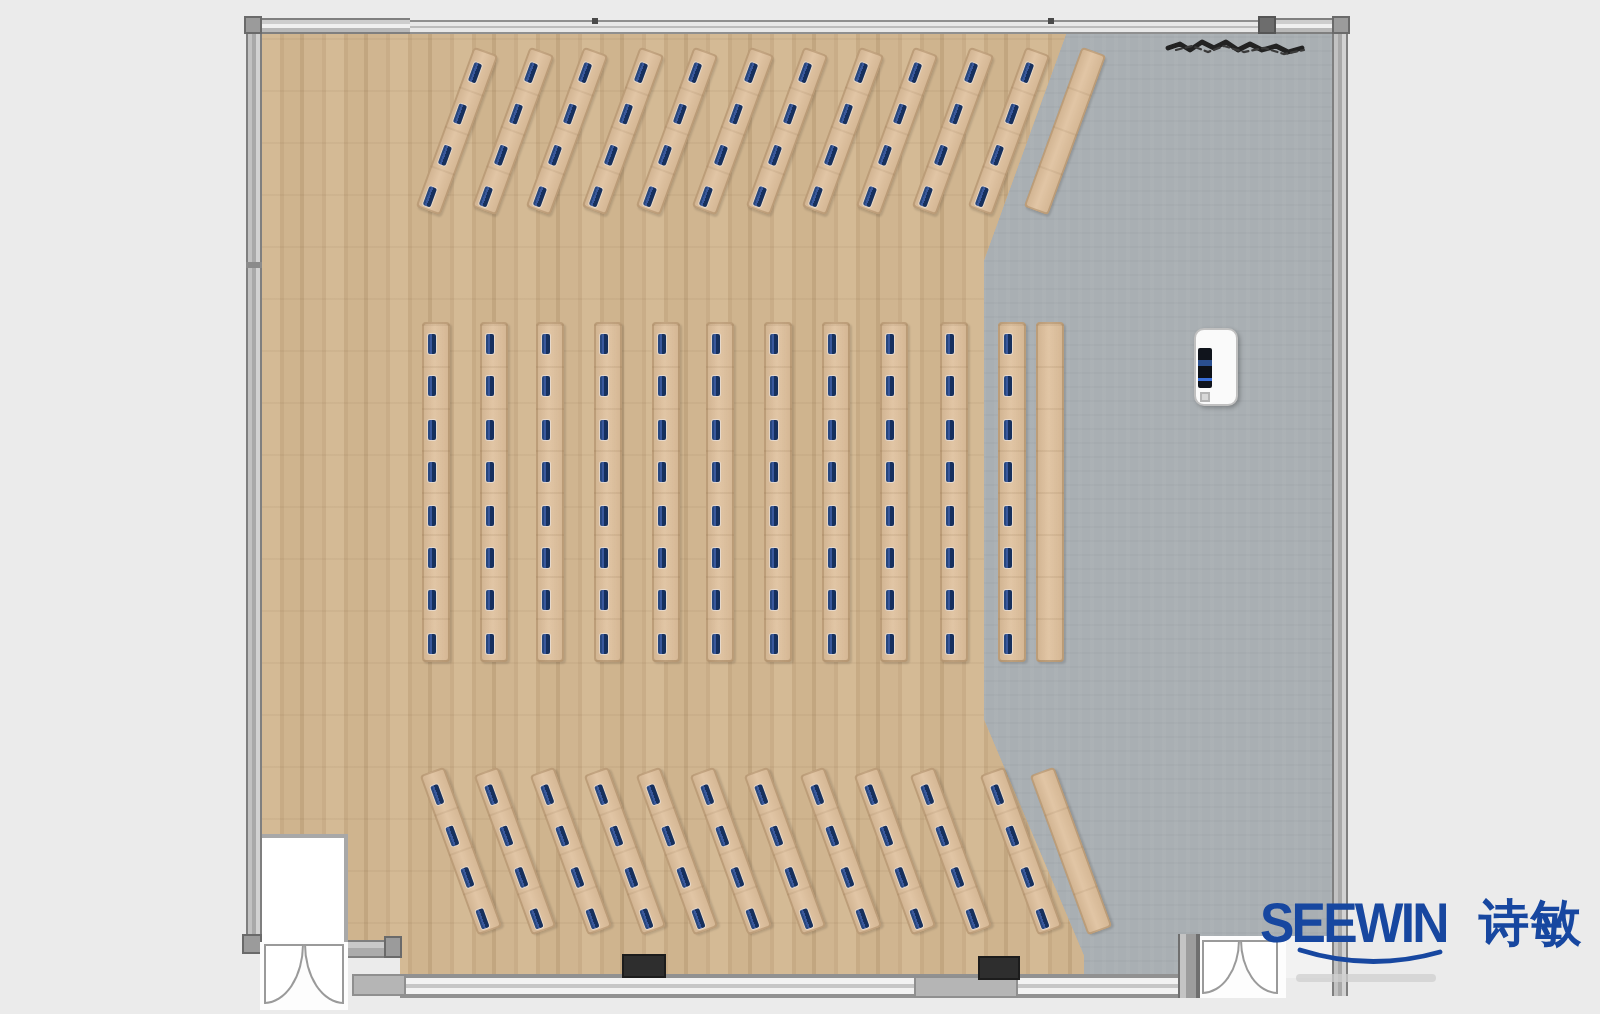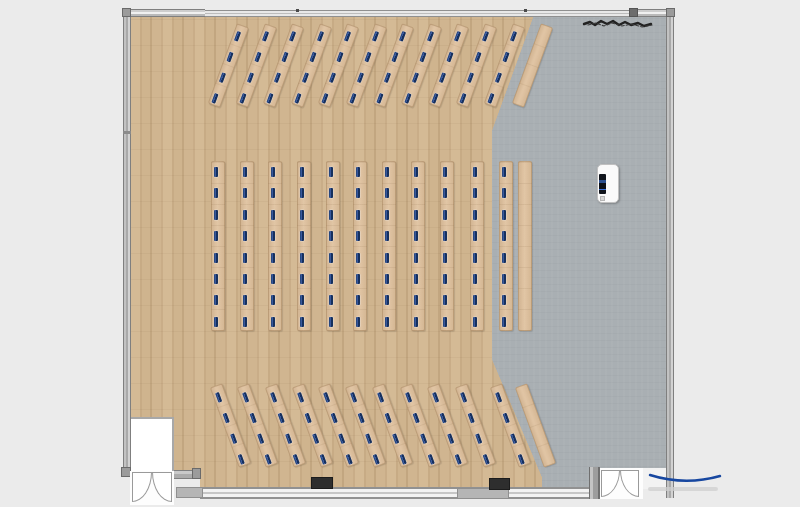--- a/index.html
+++ b/index.html
@@ -392,19 +392,23 @@
     <div class="podium-screen"></div>
     <div class="podium-vent"></div>
   </div>
 
   <svg class="scribble" width="72" height="16" viewBox="0 0 72 16">
     <path d="M2,11 L8,9 L13,12 L19,8 L25,11 L31,8 L37,12 L43,9 L49,12 L56,10 L62,13 L69,11" fill="none" stroke="#222" stroke-width="2.4" stroke-linecap="round" stroke-linejoin="round"></path>
     <path d="M6,12 L14,10 L22,13 L30,10 L40,13 L50,11 L60,14 L70,12" fill="none" stroke="#3a3a3a" stroke-width="1.1" stroke-linecap="round" stroke-dasharray="3 2"></path>
   </svg>
 
   <div class="logo">
+    <div class="logo-row">
+      <span class="wordmark">SEEWIN</span>
+      <span class="cjk">诗敏</span>
+    </div>
     <svg class="swoosh" width="80" height="12" viewBox="0 0 80 12">
       <path d="M4,2 Q39,13 74,3" fill="none" stroke="#1747a0" stroke-width="2.4" stroke-linecap="round"></path>
     </svg>
     <div class="logo-smudge"></div>
   </div>
 
 </div>
 
 </body></html>

